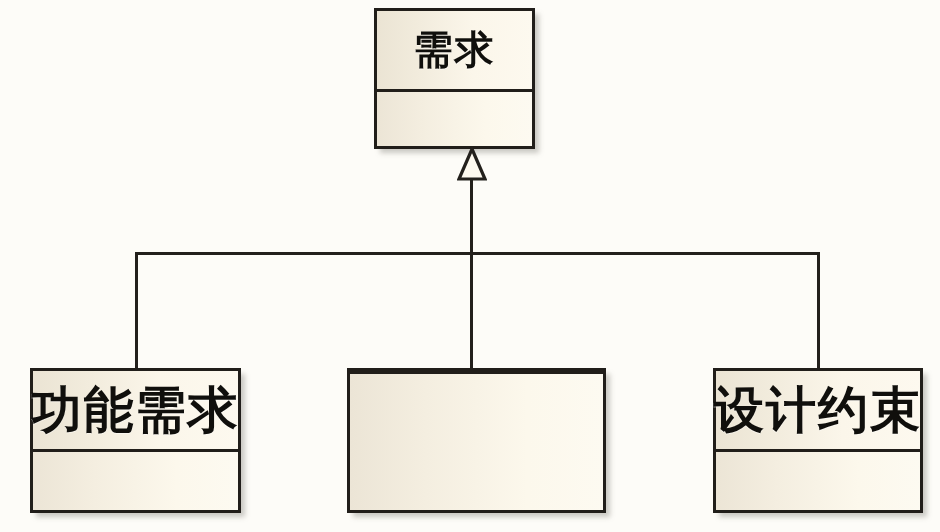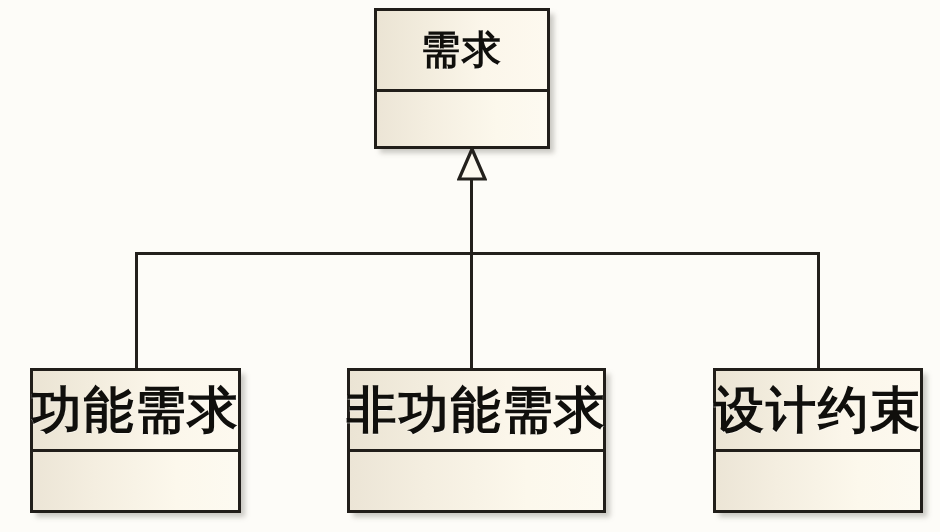--- a/index.html
+++ b/index.html
@@ -44,21 +44,21 @@
   }
   .uml-attrs {
     flex: 1 1 auto;
     background: linear-gradient(to right, #ece5d6 0%, #f4eee0 30%, #fcf8ec 70%, #fdfaf1 100%);
   }
 
   
   #box-requirement {
     left: 374px;
     top: 8px;
-    width: 176px;
+    width: 161px;
     height: 141px;
   }
   #box-requirement .uml-name {
     height: 78px;
     font-size: 39px;
   }
 
   
   .child-box .uml-name {
     height: 78px;
@@ -150,21 +150,20 @@
   <div class="conn conn-v" id="leg-nonfunctional"></div>
   <div class="conn conn-v" id="leg-design-constraint"></div>
 
   <div class="uml-class child-box" id="box-functional">
     <div class="uml-name">功能需求</div>
     <div class="uml-divider"></div>
     <div class="uml-attrs"></div>
   </div>
 
   <div class="uml-class child-box" id="box-nonfunctional">
-    <div class="uml-name">非功能需求</div>
     <div class="uml-divider"></div>
     <div class="uml-attrs"></div>
   </div>
 
   <div class="uml-class child-box" id="box-design-constraint">
     <div class="uml-name">设计约束</div>
     <div class="uml-divider"></div>
     <div class="uml-attrs"></div>
   </div>
 

